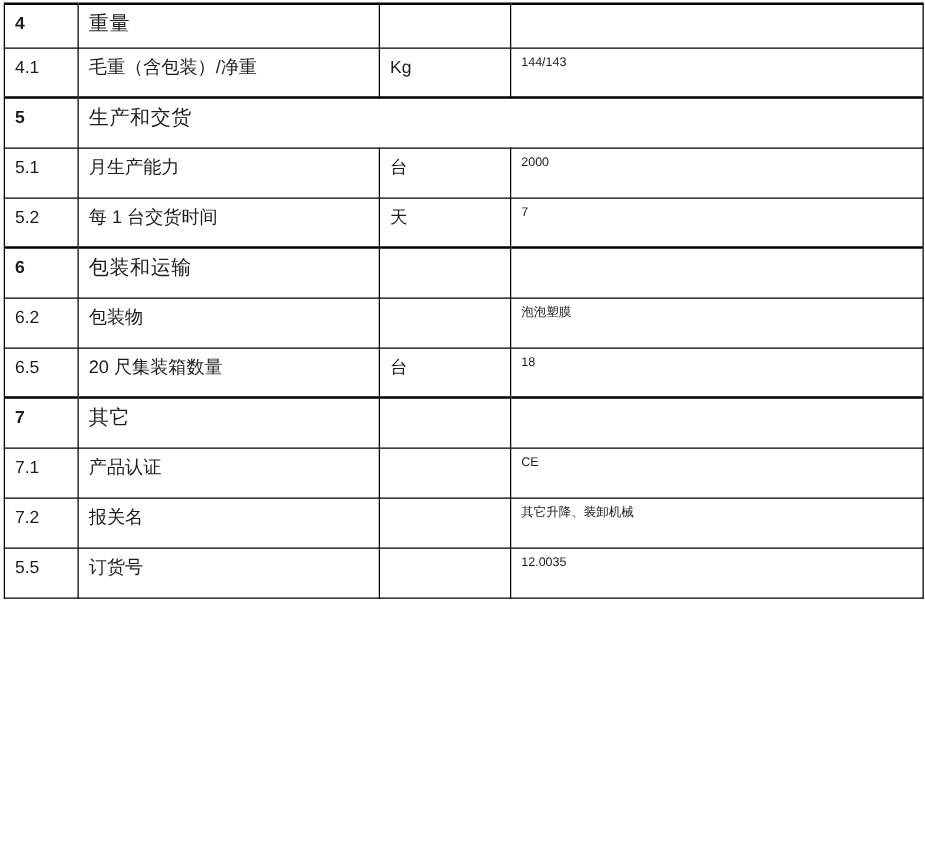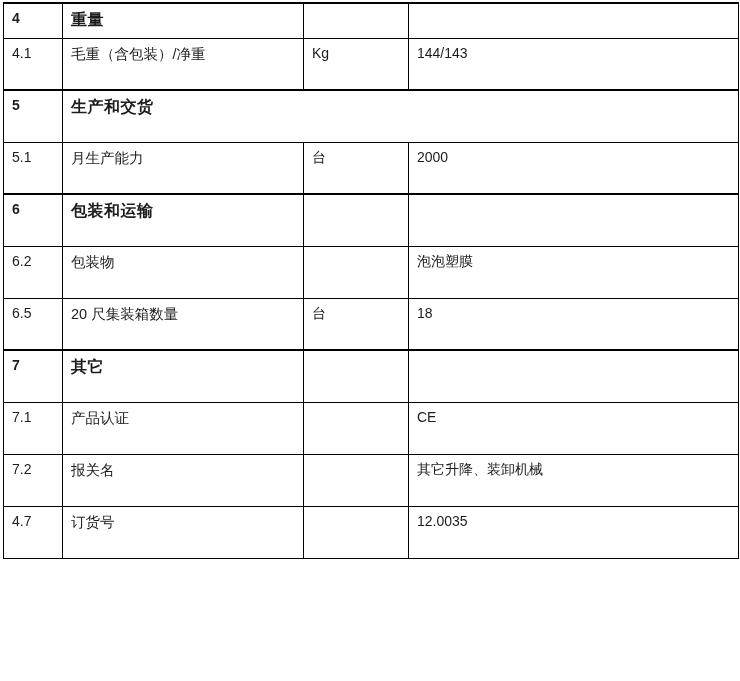--- a/index.html
+++ b/index.html
@@ -29,32 +29,32 @@
   }
   td {
     border: 1px solid #000;
     vertical-align: top;
     padding: 5px 8px 0 8px;
     font-size: 14.5px;
     line-height: 1.4;
     overflow: hidden;
     white-space: nowrap;
   }
-  tr { height: 52px; }
+  tr { height: 40px; }
   tr.row-first { height: 35px; }
   tr.section-row td { border-top-width: 2px; }
   tr.section-row td.col-num { font-weight: bold; }
   td.section-title-cell {
-    font-weight: bold;
+    font-weight: normal;
     font-size: 16px;
     letter-spacing: 0.5px;
   }
   td.col-num  { font-size: 14px; }
   td.col-unit { font-size: 14px; margin-top: 28px; }
-  td.col-value{ font-size: 14px; }
+  td.col-value{ font-size: 10px; }
 </style>
 </head>
 <body>
 
 <div class="page">
   <table class="spec-table">
     <colgroup>
       <col style="width:59px">
       <col style="width:241px">
       <col style="width:105px">
@@ -75,20 +75,26 @@
         </tr>
         <tr class="section-row">
           <td class="col-num">5</td>
           <td class="col-label section-title-cell" colspan="3">生产和交货</td>
         </tr>
         <tr class="item-row">
           <td class="col-num">5.1</td>
           <td class="col-label">月生产能力</td>
           <td class="col-unit">台</td>
           <td class="col-value">2000</td>
+        </tr>
+        <tr class="item-row">
+          <td class="col-num">5.2</td>
+          <td class="col-label">每 1 台交货时间</td>
+          <td class="col-unit">天</td>
+          <td class="col-value">7</td>
         </tr>
         <tr class="section-row">
           <td class="col-num">6</td>
           <td class="col-label section-title-cell">包装和运输</td>
           <td class="col-unit"></td>
           <td class="col-value"></td>
         </tr>
         <tr class="item-row">
           <td class="col-num">6.2</td>
           <td class="col-label">包装物</td>
@@ -113,20 +119,20 @@
           <td class="col-unit"></td>
           <td class="col-value">CE</td>
         </tr>
         <tr class="item-row">
           <td class="col-num">7.2</td>
           <td class="col-label">报关名</td>
           <td class="col-unit"></td>
           <td class="col-value">其它升降、装卸机械</td>
         </tr>
         <tr class="item-row">
-          <td class="col-num">4.7</td>
+          <td class="col-num">5.5</td>
           <td class="col-label">订货号</td>
           <td class="col-unit"></td>
           <td class="col-value">12.0035</td>
         </tr>
       </tbody>
   </table>
 </div>
 
 </body></html>

